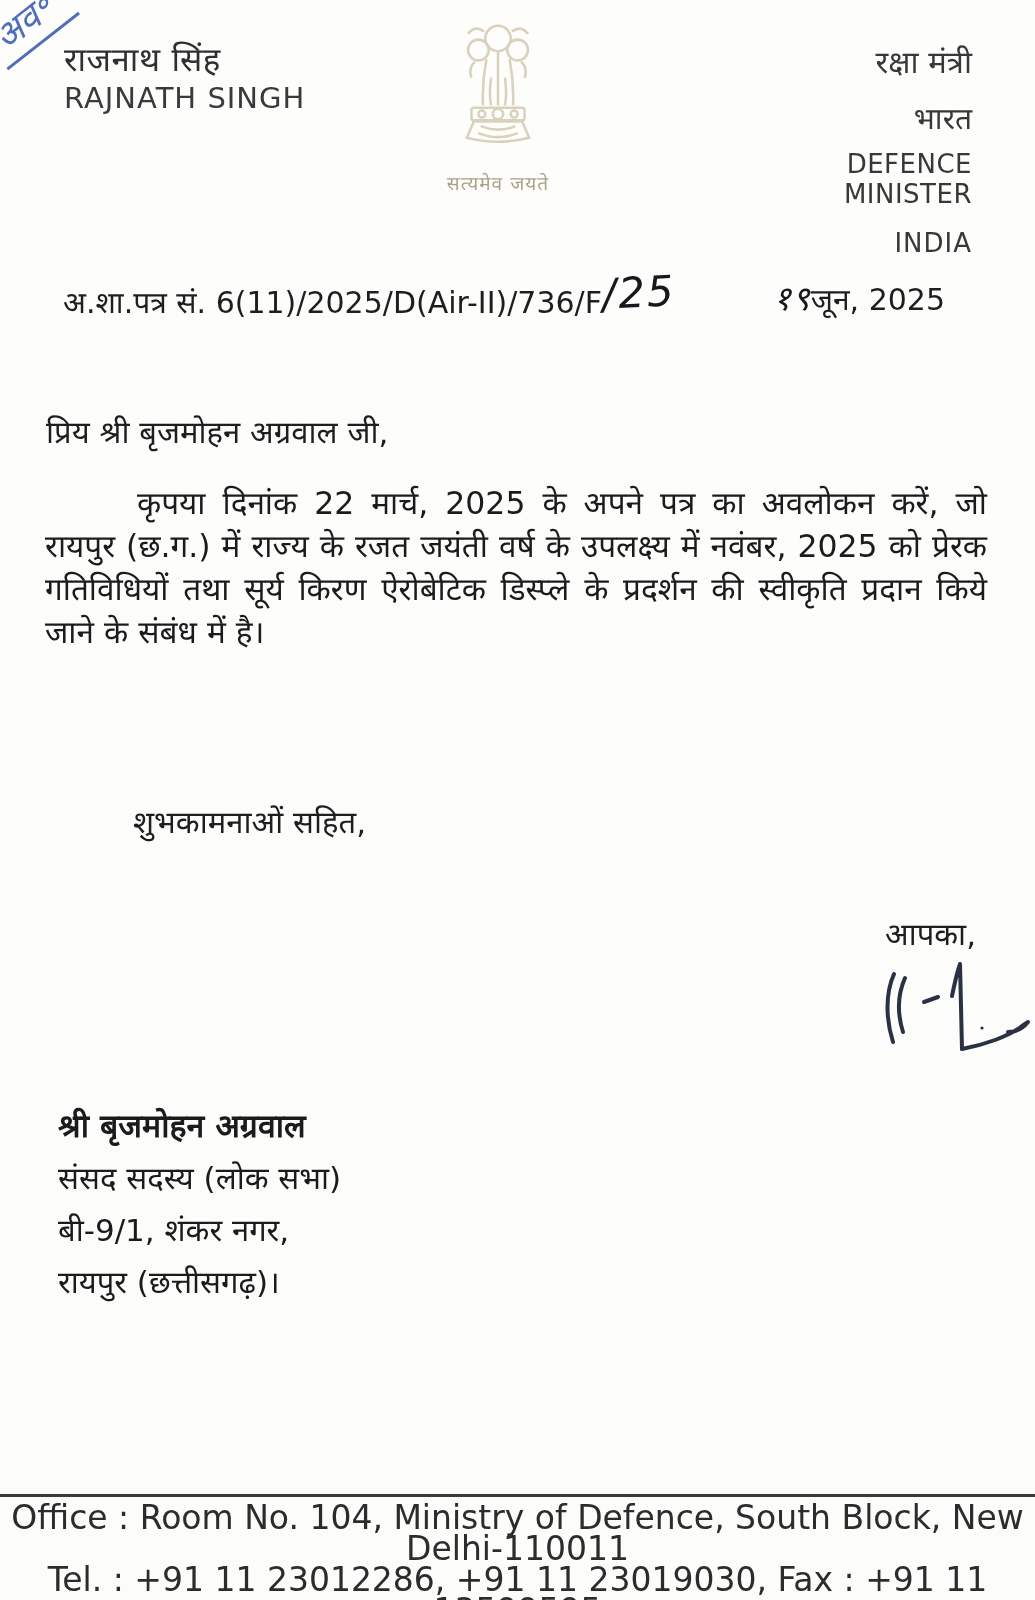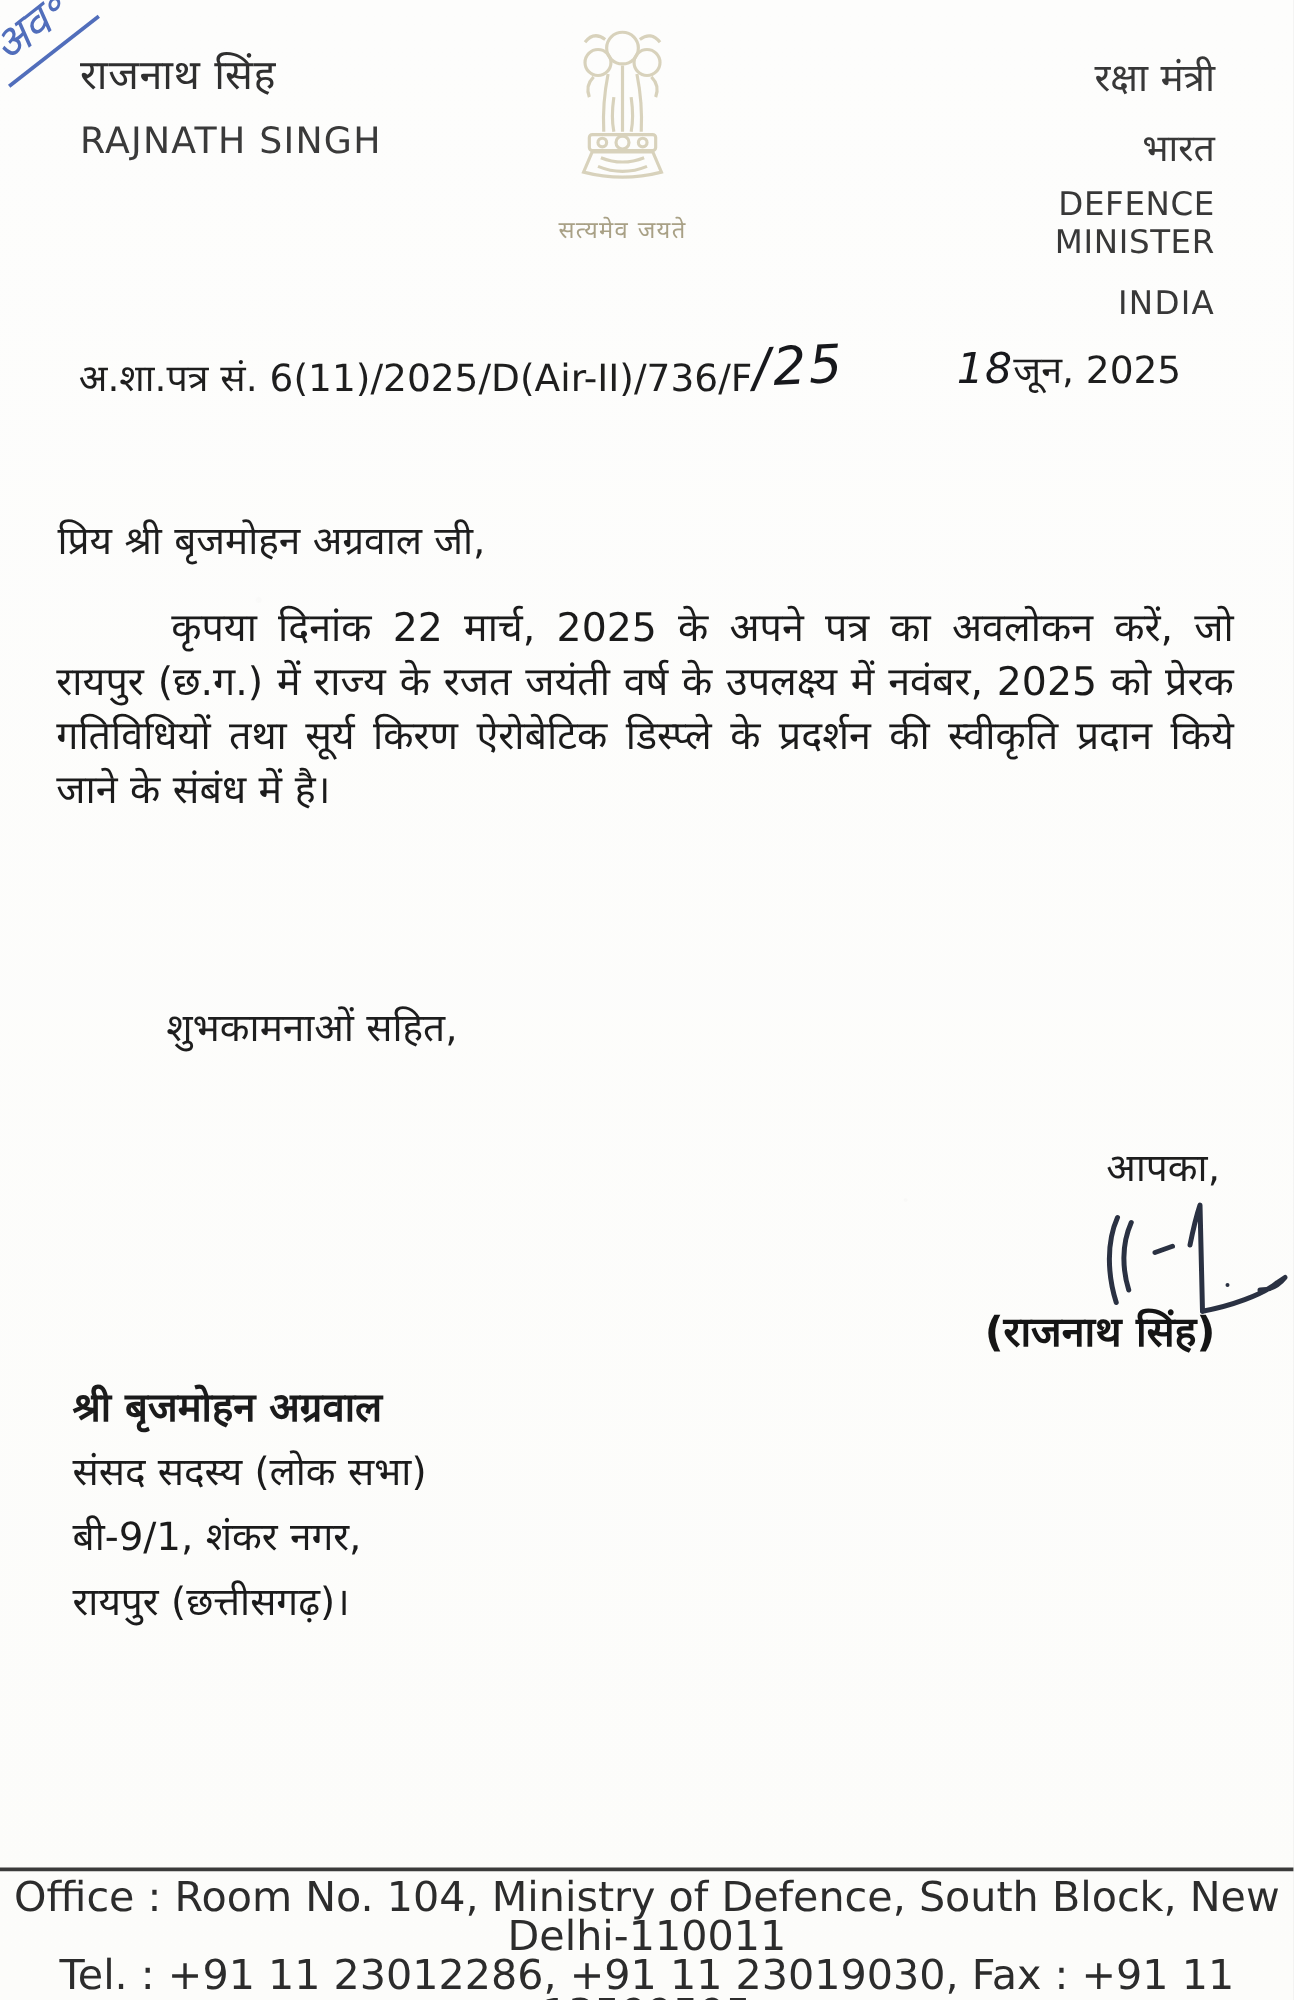--- a/index.html
+++ b/index.html
@@ -23,21 +23,21 @@
     transform:rotate(-38deg);
     color:#3f5fb5;font-size:36px;font-style:italic;
     border-bottom:3px solid #3f5fb5;
     padding:0 18px 2px 10px;
     opacity:.9;
   }
 
   
   .hdr-left{position:absolute;left:64px;top:36px;color:#333;}
   .hdr-left .hi{font-size:33px;letter-spacing:.5px;color:#2f2f2f;}
-  .hdr-left .en{font-size:29px;letter-spacing:1px;margin-top:14px;color:#3a3a3a;}
+  .hdr-left .en{font-size:29px;letter-spacing:1px;color:#3a3a3a;}
   .hdr-right{position:absolute;left:712px;top:40px;width:260px;text-align:right;color:#383838;}
   .hdr-right .l1{font-size:31px;}
   .hdr-right .l2{font-size:30px;margin-top:15px;}
   .hdr-right .l3{font-size:26px;letter-spacing:.5px;margin-top:11px;}
   .hdr-right .l4{font-size:26px;letter-spacing:1px;margin-top:19px;}
 
   .emblem{position:absolute;left:440px;top:20px;width:116px;text-align:center;}
   .emblem svg{opacity:.85;}
   .emblem .motto{font-size:19px;color:rgba(140,130,95,.75);margin-top:-4px;letter-spacing:1px;}
 
@@ -114,42 +114,41 @@
     <div class="l2">भारत</div>
     <div class="l3">DEFENCE MINISTER</div>
     <div class="l4">INDIA</div>
   </div>
 
   <div class="ref-row">
     <div class="ref-no">
       <span>अ.शा.पत्र सं. 6(11)/2025/D(Air-II)/736/F</span><span class="hw hw-ref">/25</span>
     </div>
     <div class="ref-date">
-      <span class="hw hw-date">18</span><span>जून, 2025</span>
+      <span class="hw hw-date">१९</span><span>जून, 2025</span>
     </div>
   </div>
 
   <div class="salutation">प्रिय श्री बृजमोहन अग्रवाल जी,</div>
   <div class="para p1">कृपया दिनांक 22 मार्च, 2025 के अपने पत्र का अवलोकन करें, जो रायपुर (छ.ग.) में राज्य के रजत जयंती वर्ष के उपलक्ष्य में नवंबर, 2025 को प्रेरक गतिविधियों तथा सूर्य किरण ऐरोबेटिक डिस्प्ले के प्रदर्शन की स्वीकृति प्रदान किये जाने के संबंध में है।</div>
   <div class="closing">शुभकामनाओं सहित,</div>
   <div class="valediction">आपका,</div>
 
   <div class="signature">
     <svg width="160" height="105" viewBox="0 0 160 105">
       <g fill="none" stroke="#2a3142" stroke-width="4" stroke-linecap="round" stroke-linejoin="round">
         <path d="M22,22 C13,42 14,68 21,90"></path>
         <path d="M33,26 C25,44 26,64 31,80"></path>
         <path d="M52,50 L66,45"></path>
         <path d="M80,44 Q84,24 88,12 L90,97"></path>
         <path d="M90,97 C112,93 138,84 150,74 L156,70 Q148,80 136,80"></path>
       </g>
       <circle cx="110" cy="76" r="1.6" fill="#2a3142"></circle>
     </svg>
   </div>
-  <div class="signer">(राजनाथ सिंह)</div>
 
   <div class="recipient">
     <div class="name">श्री बृजमोहन अग्रवाल</div>
     <div>संसद सदस्य (लोक सभा)</div>
     <div>बी-9/1, शंकर नगर,</div>
     <div>रायपुर (छत्तीसगढ़)।</div>
   </div>
 
   <div class="footer-rule"></div>
   <div class="footer">

